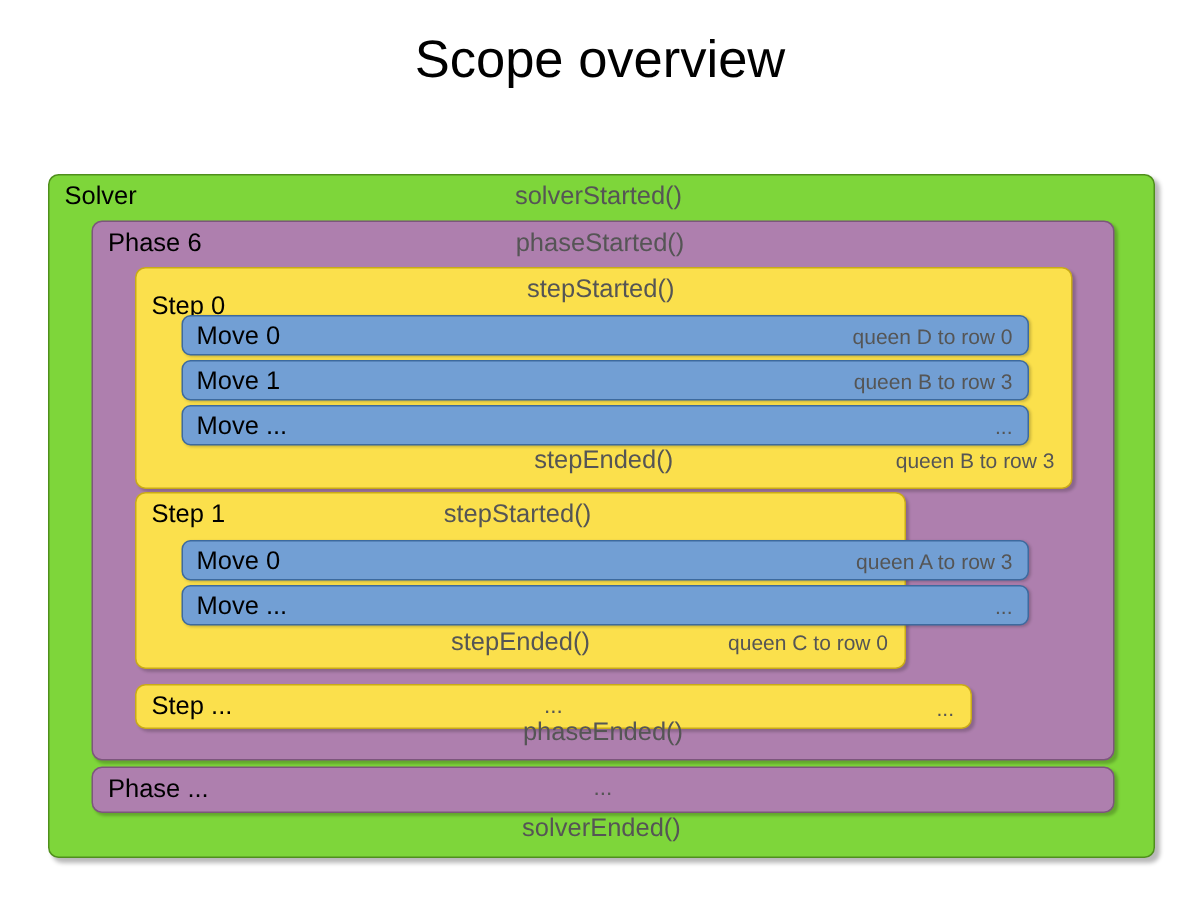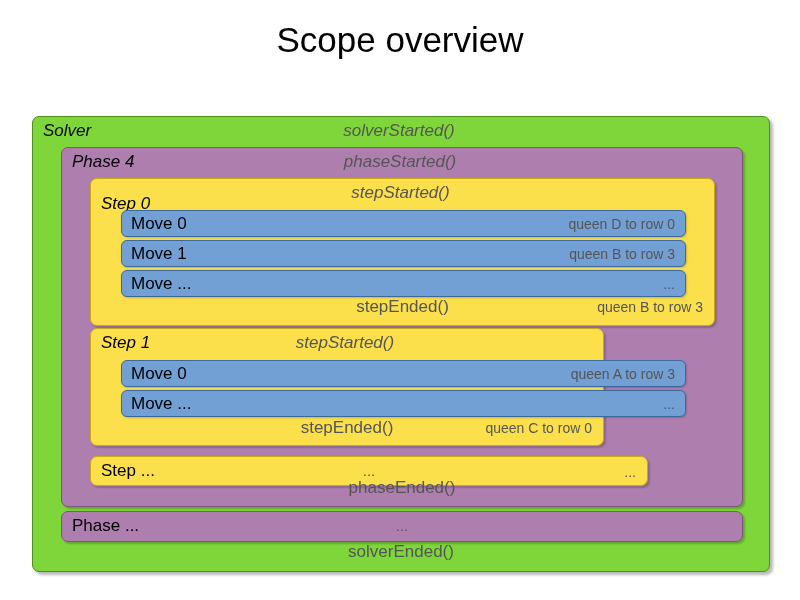--- a/index.html
+++ b/index.html
@@ -150,21 +150,20 @@
     right: 10px;
   }
 
   
   .scope-head {
     position: absolute;
     left: 0;
     right: 4px;
     top: 4px;
     height: 24px;
-    font-style: italic;
   }
   
   .scope-foot {
     position: absolute;
     left: 0;
     right: 0;
     height: 24px;
   }
   .solver > .scope-foot { bottom: 5px; }
   .phase0 > .scope-foot { bottom: 4px; }
@@ -185,21 +184,21 @@
 <div class="scope solver">
 
   <div class="scope-head">
     <span class="row-label" style="top:0;">Solver</span>
     <span class="row-event">solverStarted()</span>
   </div>
 
   <div class="scope phase phase0">
 
     <div class="scope-head">
-      <span class="row-label" style="top:0;">Phase 4</span>
+      <span class="row-label" style="top:0;">Phase 6</span>
       <span class="row-event">phaseStarted()</span>
     </div>
 
     <div class="scope step step0">
 
       <div class="scope-head">
         <span class="row-label" style="top:0;margin-top:11px;">Step 0</span>
         <span class="row-event">stepStarted()</span>
       </div>
 

